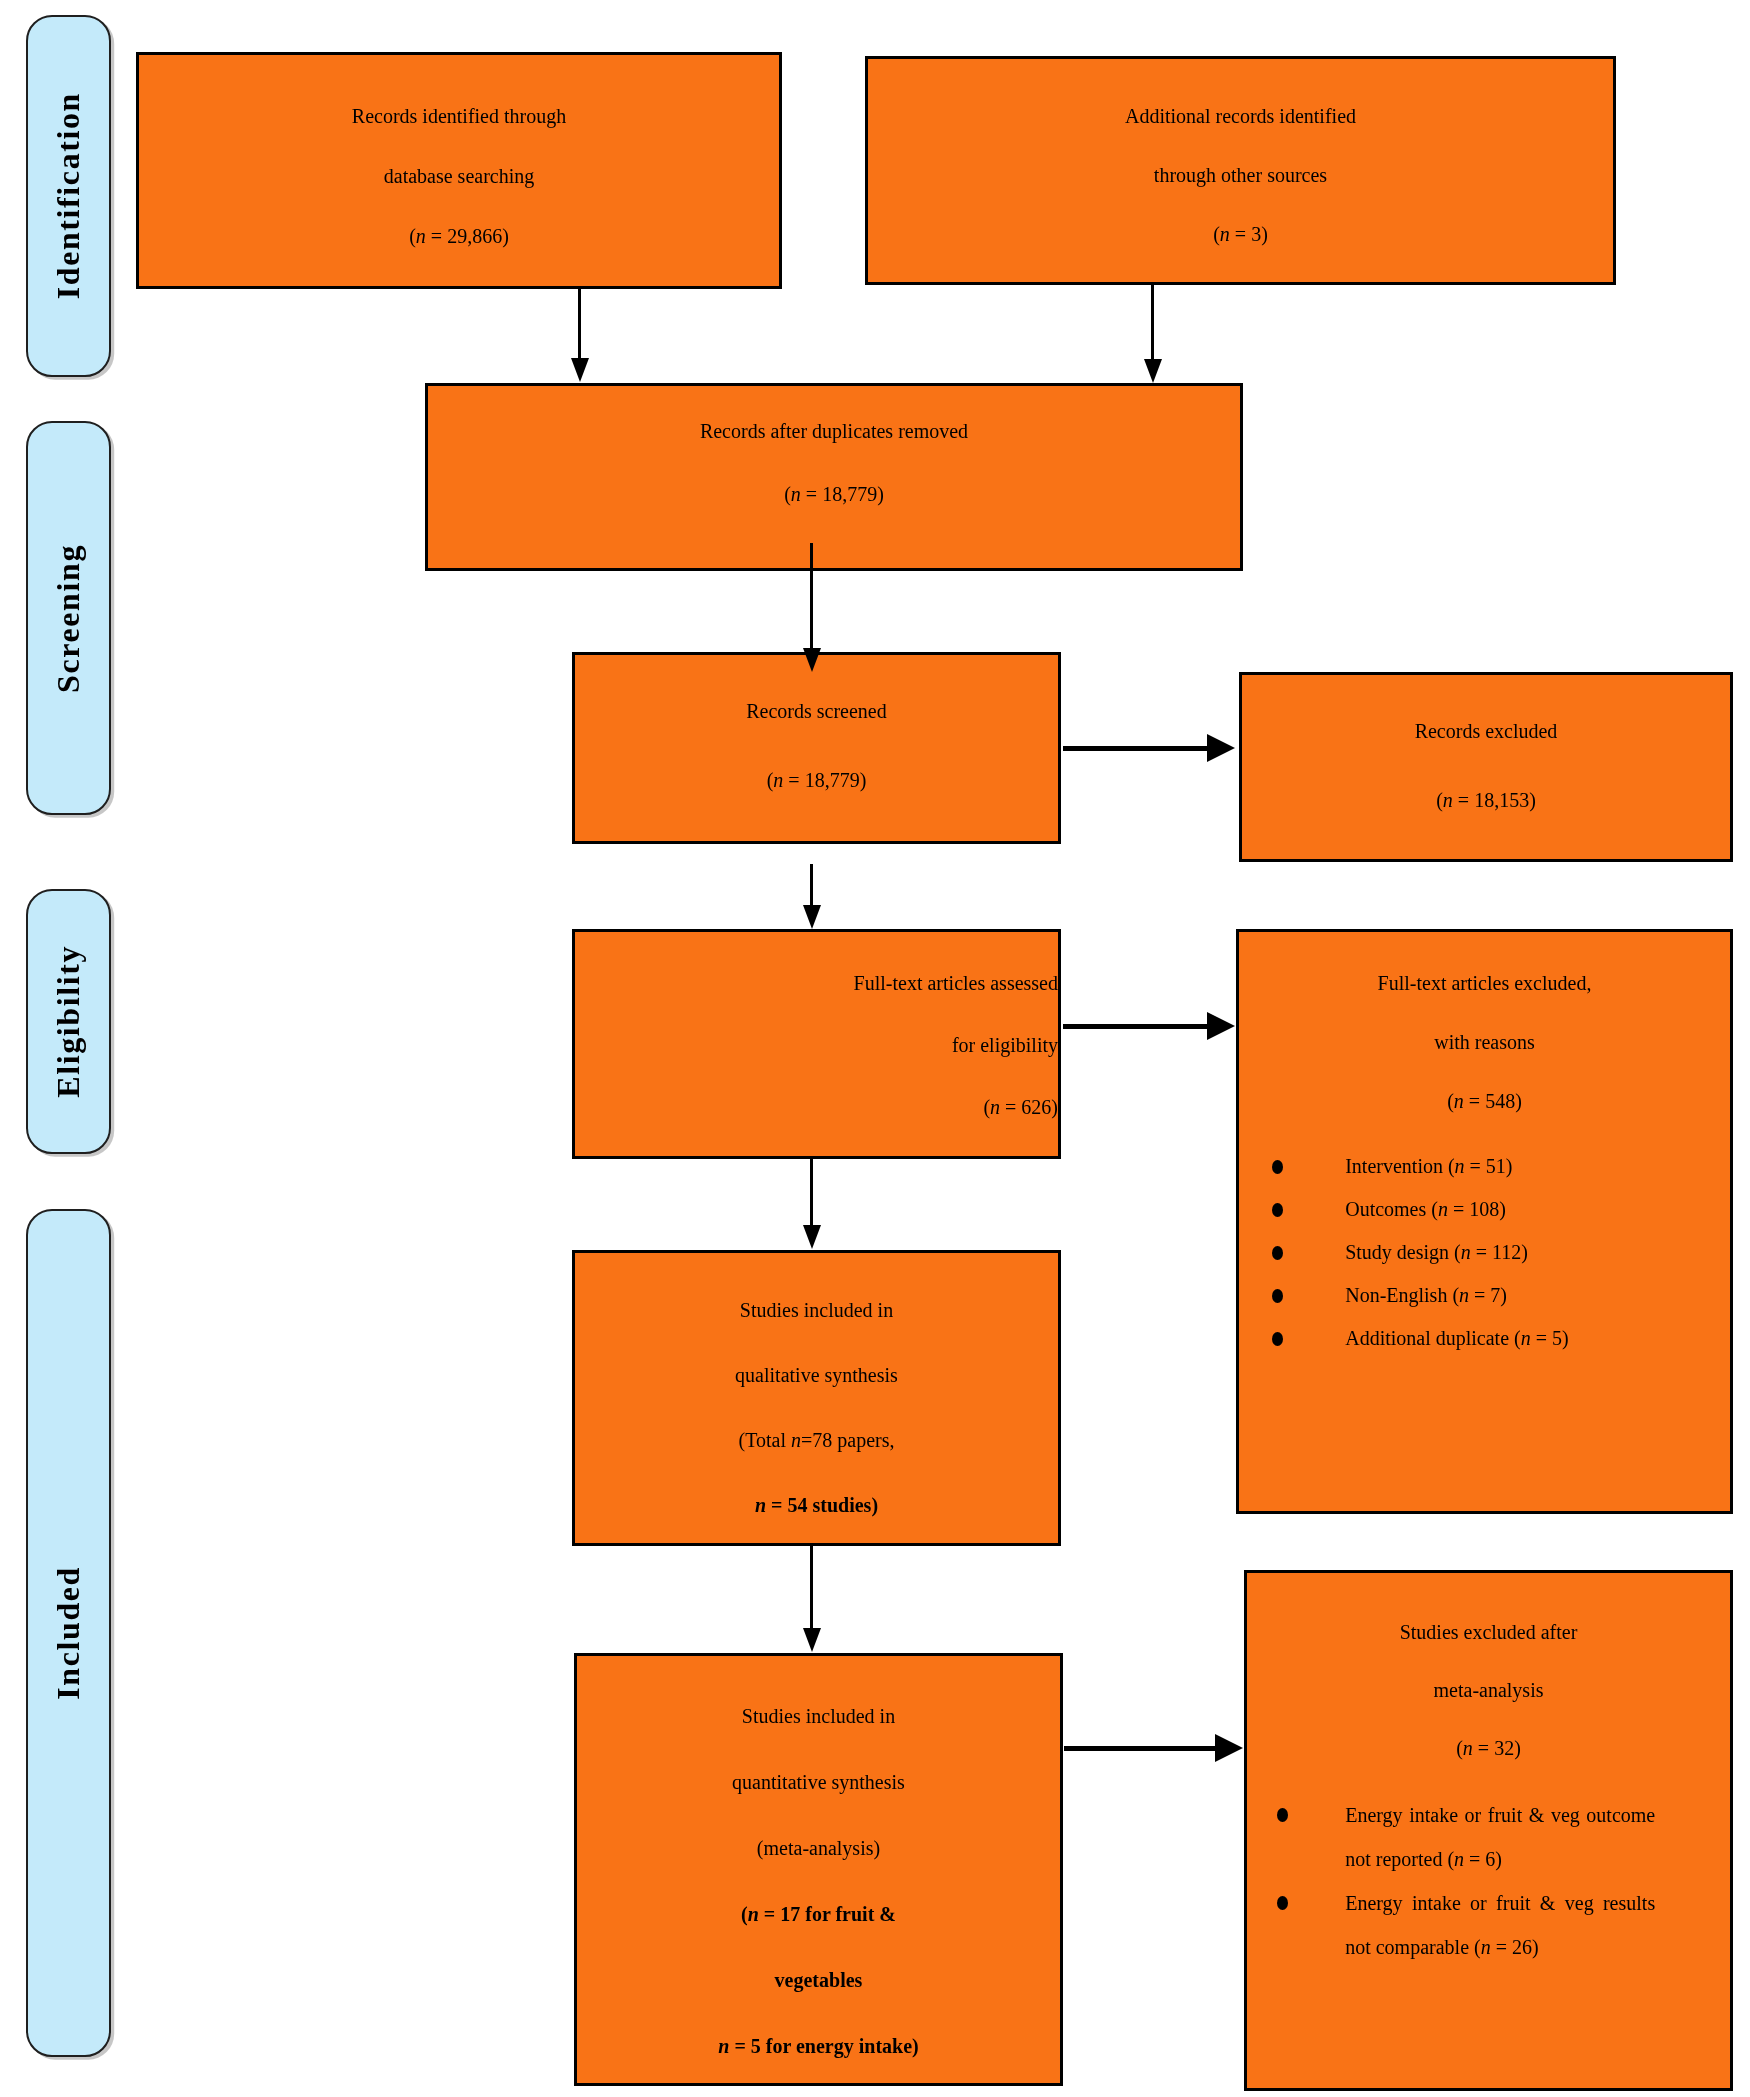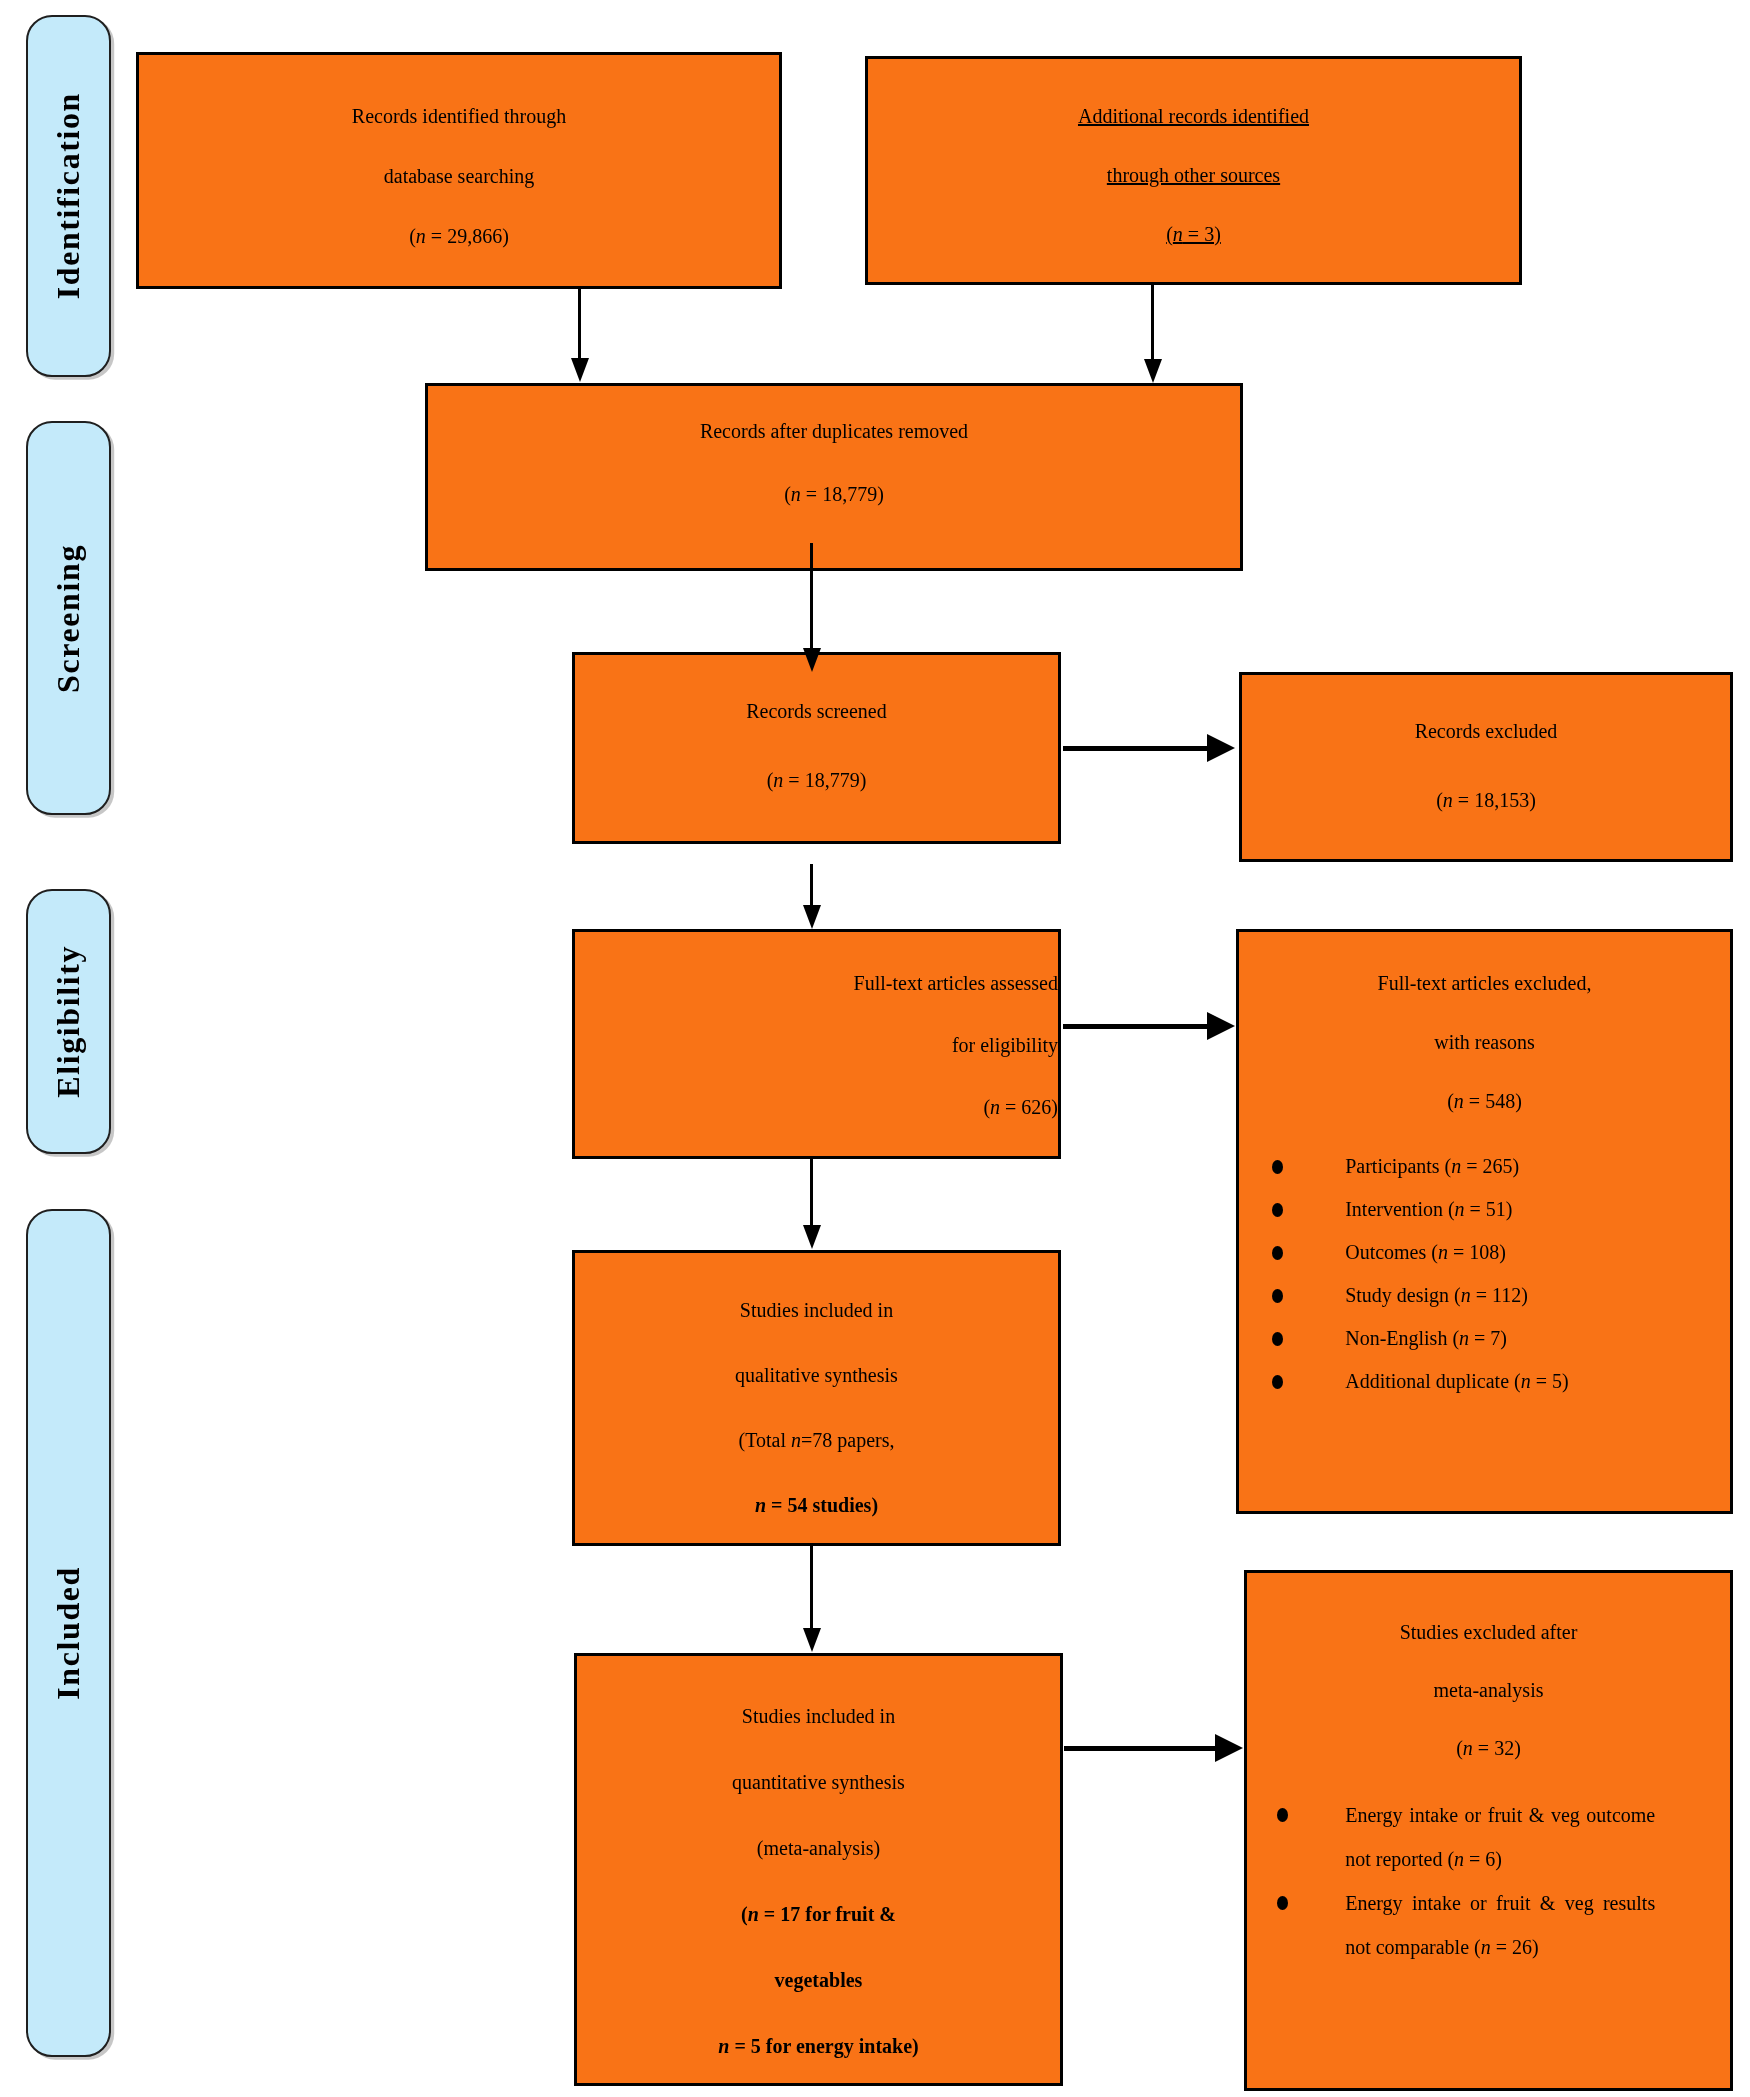--- a/index.html
+++ b/index.html
@@ -92,21 +92,21 @@
   <div class="vlabel" style="top:1209px;height:848px;">
     <span>Included</span>
   </div>
 
   <div class="fbox lh1 pt1" style="left:136px;top:52px;width:646px;height:237px;">
       <div class="box-line">Records identified through</div>
       <div class="box-line">database searching</div>
       <div class="box-line">(<i>n</i> = 29,866)</div>
     </div>
 
-  <div class="fbox lh2 pt2" style="left:865px;top:56px;width:657px;height:229px;text-decoration:underline;">
+  <div class="fbox lh2 pt2" style="left:865px;top:56px;width:751px;height:229px;">
       <div class="box-line">Additional records identified</div>
       <div class="box-line">through other sources</div>
       <div class="box-line">(<i>n</i> = 3)</div>
     </div>
 
   <div class="fbox lh3 pt3" style="left:425px;top:383px;width:818px;height:188px;">
       <div class="box-line">Records after duplicates removed</div>
       <div class="box-line">(<i>n</i> = 18,779)</div>
     </div>
 
@@ -126,24 +126,20 @@
       <div class="box-line">(<i>n</i> = 626)</div>
     </div>
 
   <div class="fbox lh7 pt7 b7" style="left:1236px;top:929px;width:497px;height:585px;">
     <div>
         <div class="box-line">Full-text articles excluded,</div>
         <div class="box-line">with reasons</div>
         <div class="box-line">(<i>n</i> = 548)</div>
       </div>
     <div class="bullets">
-        <div class="bullet">
-          <span class="bullet-dot"></span>
-          <span class="bullet-text">Participants (<i>n</i> = 265)</span>
-        </div>
         <div class="bullet">
           <span class="bullet-dot"></span>
           <span class="bullet-text">Intervention (<i>n</i> = 51)</span>
         </div>
         <div class="bullet">
           <span class="bullet-dot"></span>
           <span class="bullet-text">Outcomes (<i>n</i> = 108)</span>
         </div>
         <div class="bullet">
           <span class="bullet-dot"></span>

